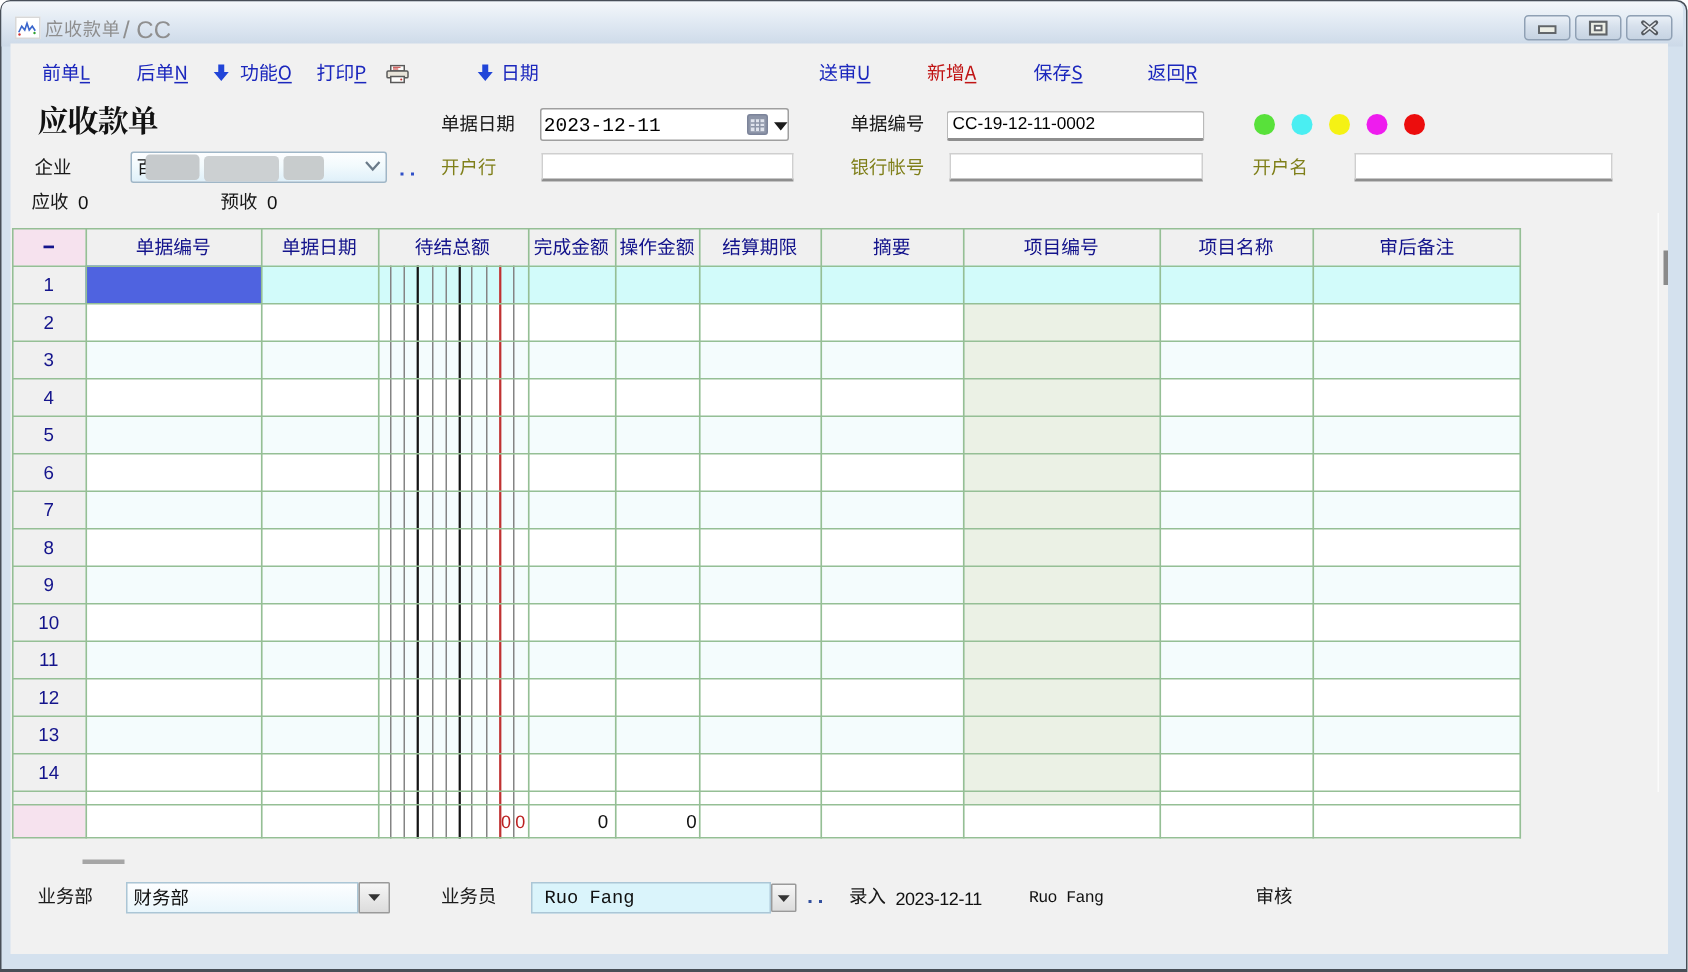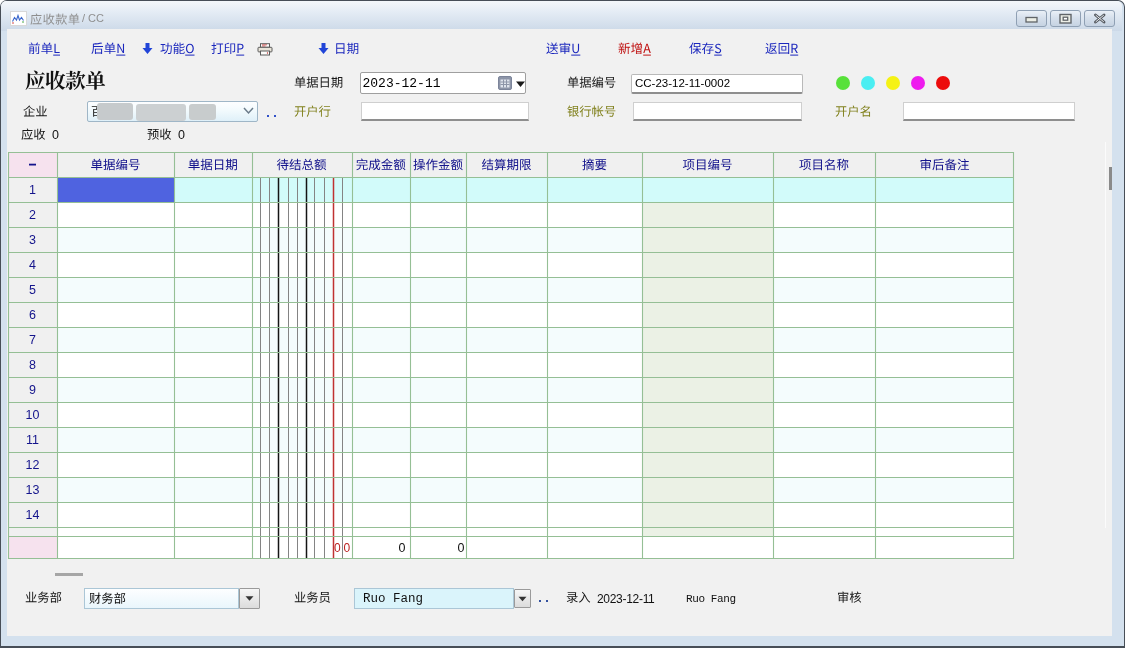--- a/index.html
+++ b/index.html
@@ -85,21 +85,21 @@
     <circle cx="13" cy="11" r="0.8" fill="#30a030"></circle>
   </svg>
 <svg style="position:absolute;left:30.0px;top:12.7px;overflow:visible" width="52" height="15">
     <g fill="#8e8e8e" transform="translate(0,10.74) scale(0.01220,-0.01220)">
       <use href="#g0" x="0.0"></use>
       <use href="#g1" x="1032.8"></use>
       <use href="#g2" x="2065.6"></use>
       <use href="#g3" x="3098.4"></use>
     </g>
   </svg>
-<div class="abs" style="left:82px;top:11.5px;width:60px;height:16px;color:#8f8f8f;font-size:11px">/ CC</div>
+<div class="abs" style="left:82px;top:11.5px;width:60px;height:16px;color:#8f8f8f;font-size:16px">/ CC</div>
 <div class="abs" style="left:1016.0px;top:10px;width:31.0px;height:17px;background:linear-gradient(180deg,#eaf0f7,#d6e0ec 45%,#c6d3e2);border:1px solid #8fa0b4;border-radius:3px"></div>
 <div class="abs" style="left:1049.5px;top:10px;width:31.0px;height:17px;background:linear-gradient(180deg,#eaf0f7,#d6e0ec 45%,#c6d3e2);border:1px solid #8fa0b4;border-radius:3px"></div>
 <div class="abs" style="left:1083.5px;top:10px;width:31.5px;height:17px;background:linear-gradient(180deg,#eaf0f7,#d6e0ec 45%,#c6d3e2);border:1px solid #8fa0b4;border-radius:3px"></div>
 <svg class="abs" style="left:1016px;top:10px" width="31" height="17">
     <rect x="10" y="7.5" width="11" height="4.5" fill="#eceee6" stroke="#606468" stroke-width="1.3"></rect>
   </svg>
 <svg class="abs" style="left:1049.5px;top:10px" width="31" height="17">
     <rect x="10" y="4.5" width="11" height="8.5" fill="#eceee6" stroke="#606468" stroke-width="1.4"></rect>
     <rect x="13.2" y="7.2" width="4.5" height="3" fill="#fff" stroke="#606468" stroke-width="1.3"></rect>
   </svg>
@@ -227,21 +227,21 @@
   </svg>
 <svg style="position:absolute;left:567.0px;top:76.3px;overflow:visible" width="51" height="15">
     <g fill="#1a1a1a" transform="translate(0,10.82) scale(0.01230,-0.01230)">
       <use href="#g3" x="0.0"></use>
       <use href="#g32" x="1000.0"></use>
       <use href="#g33" x="2000.0"></use>
       <use href="#g34" x="3000.0"></use>
     </g>
   </svg>
 <div class="abs" style="left:631px;top:74px;width:172px;height:20px;background:#fff;border:1px solid #b9b9b9;border-bottom:2px solid #8e8e8e;border-radius:2px"></div>
-<div class="abs" style="left:635px;top:77px;font-size:11.5px;color:#000">CC-23-12-11-0002</div>
+<div class="abs" style="left:635px;top:77px;font-size:11.5px;color:#000">CC-19-12-11-0002</div>
 <div class="abs" style="left:835.8px;top:75.8px;width:14.5px;height:14.5px;border-radius:50%;background:#58e13a"></div>
 <div class="abs" style="left:860.8px;top:75.8px;width:14.5px;height:14.5px;border-radius:50%;background:#4aeef2"></div>
 <div class="abs" style="left:885.8px;top:75.8px;width:14.5px;height:14.5px;border-radius:50%;background:#f5f214"></div>
 <div class="abs" style="left:910.8px;top:75.8px;width:14.5px;height:14.5px;border-radius:50%;background:#ee1cee"></div>
 <div class="abs" style="left:935.8px;top:75.8px;width:14.5px;height:14.5px;border-radius:50%;background:#ec0d0d"></div>
 <svg style="position:absolute;left:23.0px;top:104.8px;overflow:visible" width="27" height="15">
     <g fill="#1a1a1a" transform="translate(0,10.82) scale(0.01230,-0.01230)">
       <use href="#g35" x="0.0"></use>
       <use href="#g36" x="1000.0"></use>
     </g>

